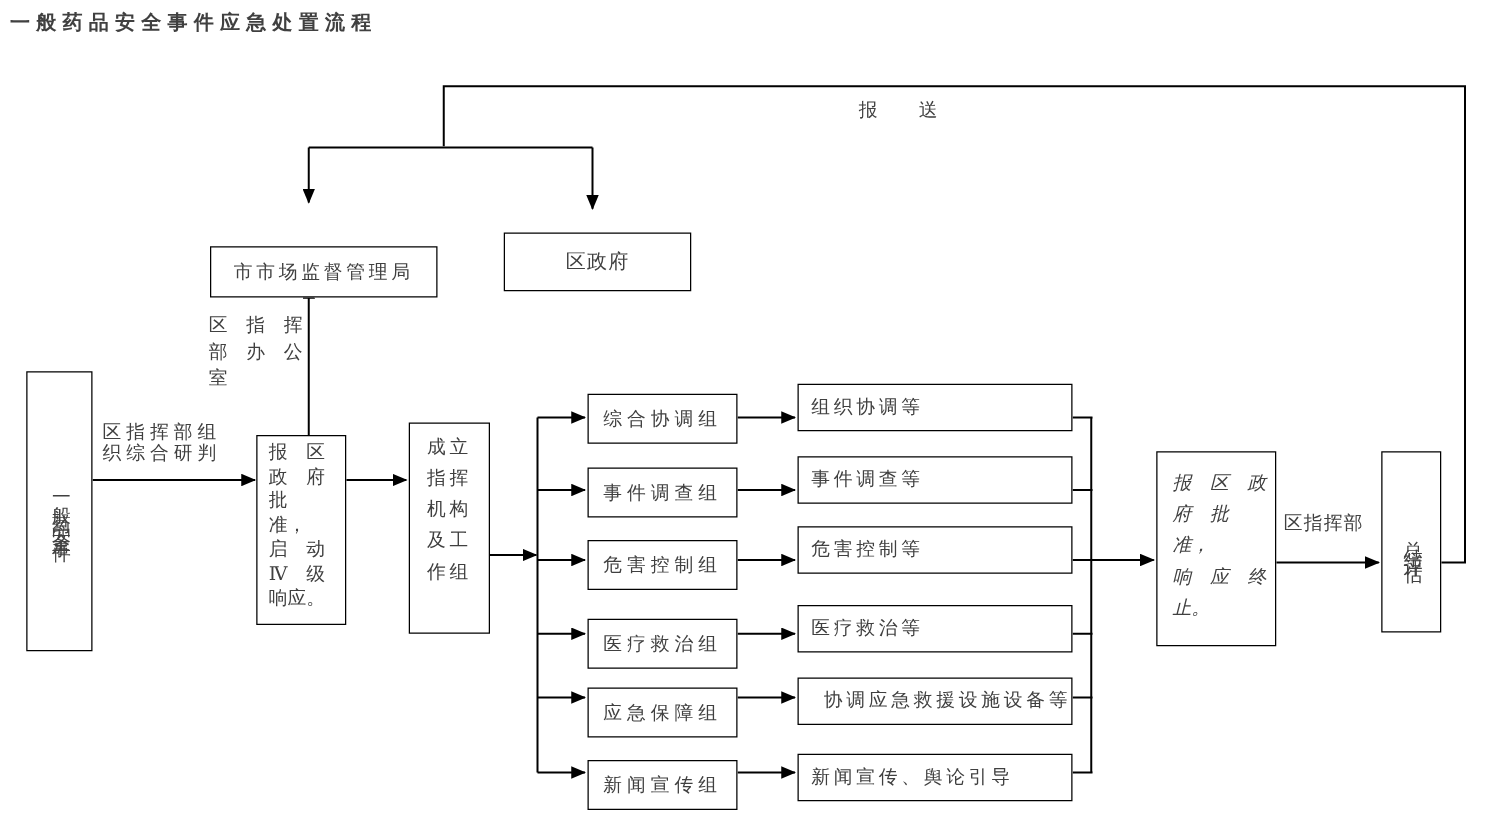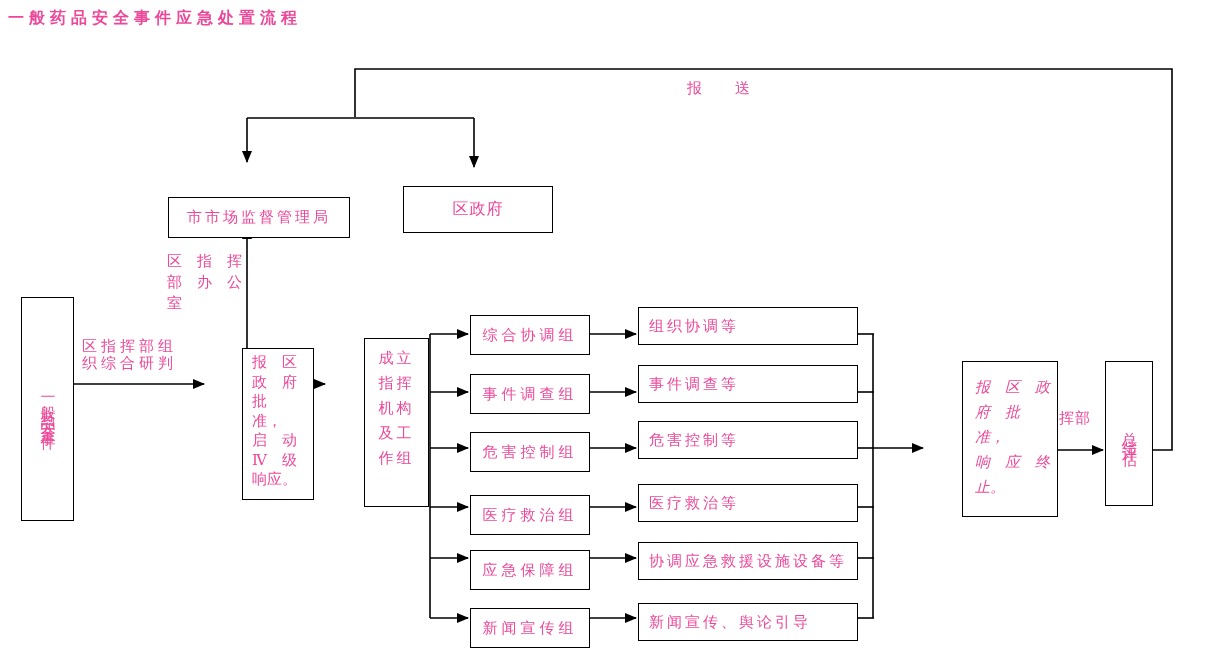--- a/index.html
+++ b/index.html
@@ -1,32 +1,32 @@
 <!DOCTYPE html>
 <html><head>
 <meta charset="utf-8">
 <style>
   html,body { margin:0; padding:0; background:#fff; }
   .canvas {
     position:relative; width:1209px; height:670px; background:#ffffff;
-    font-family:"Liberation Serif","DejaVu Serif",serif; color:#ec4899;
+    font-family:"Liberation Serif","DejaVu Serif",serif; color:#404040;
     overflow:hidden;
   }
   .title {
     position:absolute; left:8px; top:8px;
     font-family:"Liberation Sans","DejaVu Sans",sans-serif;
     font-weight:bold; font-size:16px; letter-spacing:5px; white-space:nowrap;
   }
   svg.wires { position:absolute; left:0; top:0; z-index:1; }
   .box {
     position:absolute; box-sizing:border-box; background:#fff;
     border:1.4px solid #000; font-size:15px; z-index:2;
   }
   .center { display:flex; align-items:center; justify-content:center; text-align:center;margin-top:12px; }
-  .ml { white-space:pre-line;margin-left:37px; }
+  .ml { white-space:pre-line; }
   .vert { display:flex; align-items:center; justify-content:center; }
   .vert > span { writing-mode:vertical-rl; text-orientation:upright; }
   .lbl { position:absolute; font-size:15px; white-space:pre-line; z-index:2; }
 </style>
 </head>
 <body>
 
 <div class="canvas">
 
   <div class="title">一般药品安全事件应急处置流程</div>
@@ -116,21 +116,21 @@
   <div class="box center" style="left:470px; top:362px; width:120px; height:40px; letter-spacing:4px;">事件调查组</div>
   <div class="box center" style="left:470px; top:420px; width:120px; height:40px; letter-spacing:4px;">危害控制组</div>
   <div class="box center" style="left:470px; top:483px; width:120px; height:40px; letter-spacing:4px;">医疗救治组</div>
   <div class="box center" style="left:470px; top:538px; width:120px; height:40px; letter-spacing:4px;">应急保障组</div>
   <div class="box center" style="left:470px; top:596px; width:120px; height:40px; letter-spacing:4px;">新闻宣传组</div>
 
   <div class="box" style="left:638px; top:307px; width:220px; height:38px; line-height:36px; padding-left:10px; letter-spacing:3px;">组织协调等</div>
   <div class="box" style="left:638px; top:365px; width:220px; height:38px; line-height:36px; padding-left:10px; letter-spacing:3px;">事件调查等</div>
   <div class="box" style="left:638px; top:421px; width:220px; height:38px; line-height:36px; padding-left:10px; letter-spacing:3px;">危害控制等</div>
   <div class="box" style="left:638px; top:484px; width:220px; height:38px; line-height:36px; padding-left:10px; letter-spacing:3px;">医疗救治等</div>
-  <div class="box" style="left:638px; top:542px; width:220px; height:38px; line-height:36px; padding-left:10px; letter-spacing:3px;">协调应急救援设施设备等</div>
+  <div class="box" style="left:638px; top:542px; width:220px; height:38px; line-height:36px; padding-left:20px; letter-spacing:3px;">协调应急救援设施设备等</div>
   <div class="box" style="left:638px; top:603px; width:220px; height:38px; line-height:36px; padding-left:10px; letter-spacing:3px;">新闻宣传、舆论引导</div>
 
   <div class="box ml" style="left:925px; top:361px; width:96px; height:156px; padding:13px 6px 0 12px; line-height:25px;font-style:italic;">报　区　政
 府　批　准，
 响　应　终
 止。</div>
 
   <div class="box vert" style="left:1105px; top:361px; width:48px; height:145px;">
     <span style="letter-spacing:7px;">总结评估</span>
   </div>

